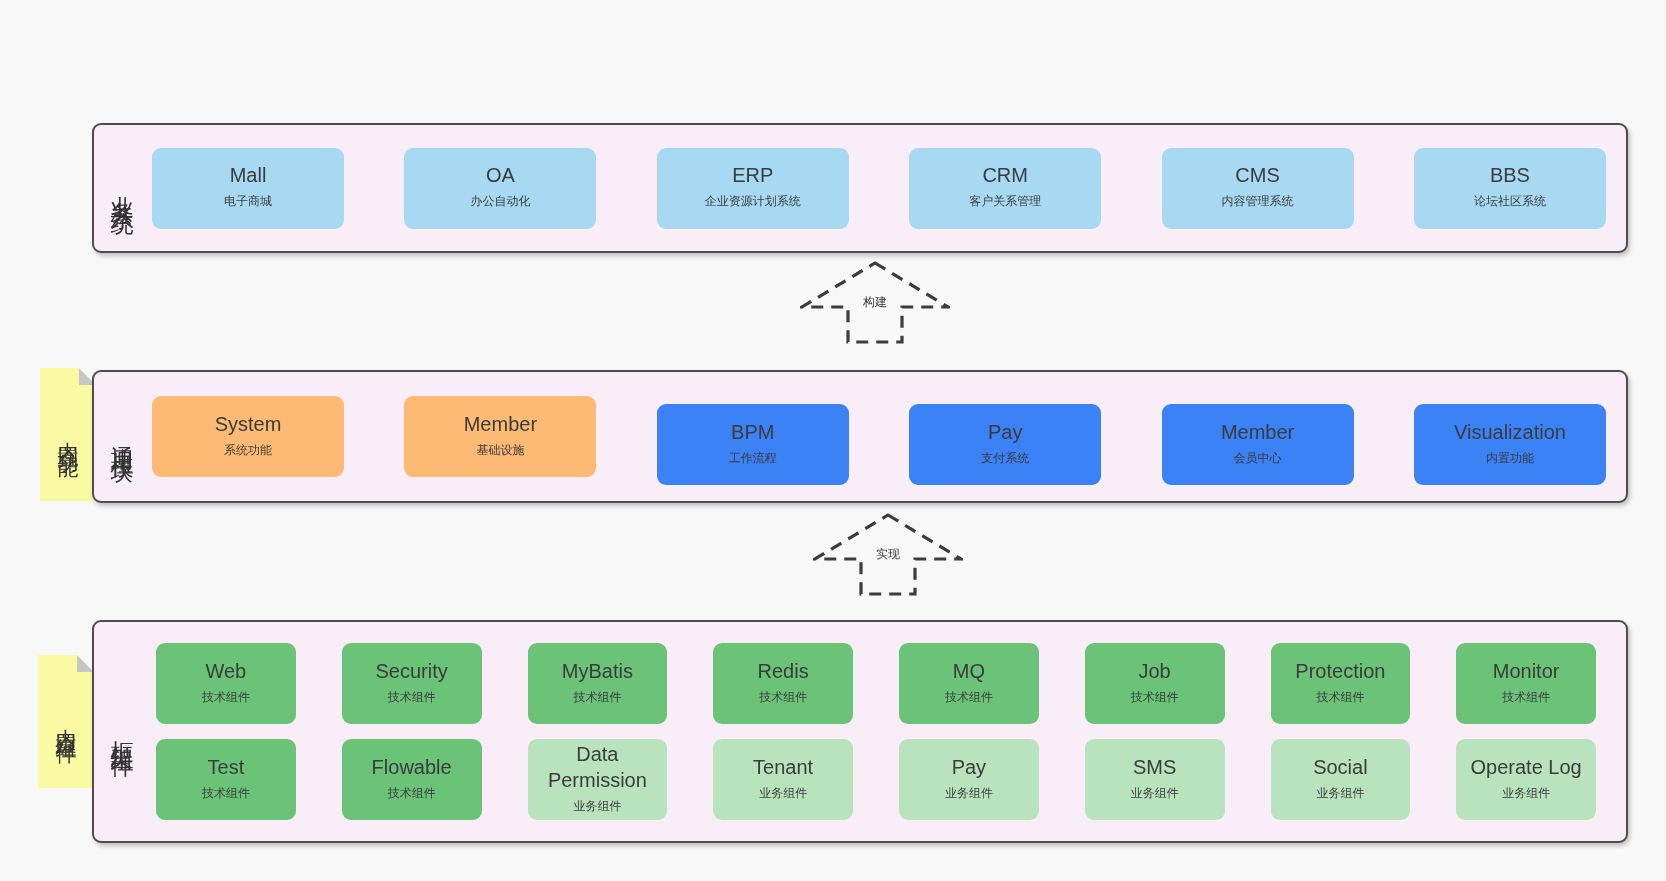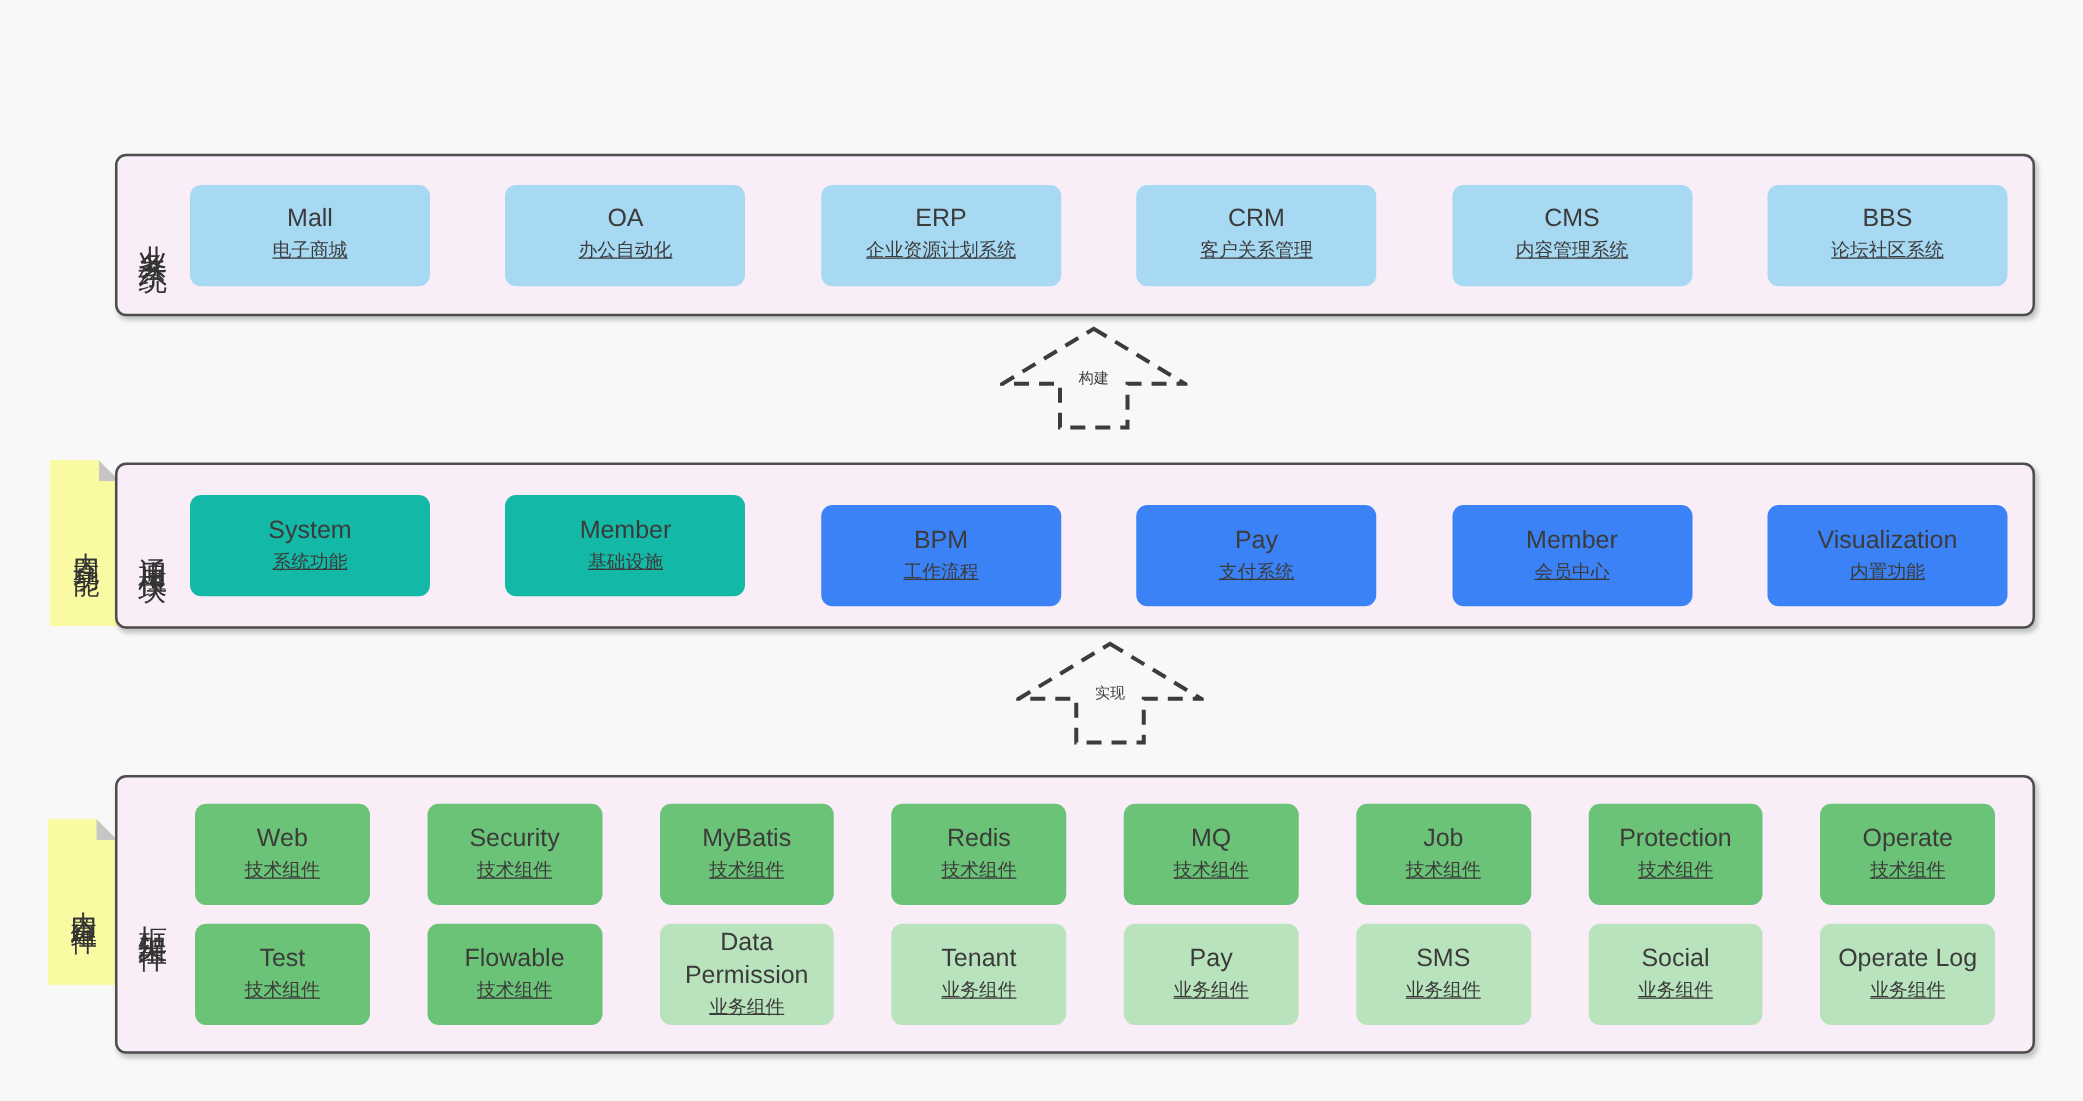--- a/index.html
+++ b/index.html
@@ -33,25 +33,25 @@
     position:absolute;left:62px;right:30px;top:0;height:100%;
     display:flex;flex-direction:column;justify-content:center;gap:15px;
   }
   .grid .row{display:flex;justify-content:space-between;gap:46px;}
 
   .box{
     border-radius:9px;
     display:flex;flex-direction:column;align-items:center;justify-content:center;
     text-align:center;line-height:26px;font-size:20px;
   }
-  .box .cn{font-size:15px;text-decoration:underline;}
+  .box .cn{font-size:12px;}
   .b1,.b2{width:192px;height:81px;}
   .b3{width:150px;height:81px;}
   .blue{background:#a7d9f3;}
-  .red{background:#14b8a6;}
+  .red{background:#fdba74;}
   .pink{background:#3b82f6;margin-top:16px;}
   .green{background:#6ac377;}
   .lightgreen{background:#b9e3bd;}
 
   .sticky{
     position:absolute;width:56px;background:#fafaa2;z-index:1;
     clip-path:polygon(0 0, calc(100% - 17px) 0, 100% 17px, 100% 100%, 0 100%);
   }
   #sticky-features{left:40px;top:368px;height:133px;}
   #sticky-components{left:38px;top:655px;height:133px;}
@@ -188,21 +188,21 @@
       </div>
       <div class="box b3 green">
         <div class="en">Job</div>
         <div class="cn">技术组件</div>
       </div>
       <div class="box b3 green">
         <div class="en">Protection</div>
         <div class="cn">技术组件</div>
       </div>
       <div class="box b3 green">
-        <div class="en">Operate</div>
+        <div class="en">Monitor</div>
         <div class="cn">技术组件</div>
       </div>
     </div>
     <div class="row">
       <div class="box b3 green">
         <div class="en">Test</div>
         <div class="cn">技术组件</div>
       </div>
       <div class="box b3 green">
         <div class="en">Flowable</div>

